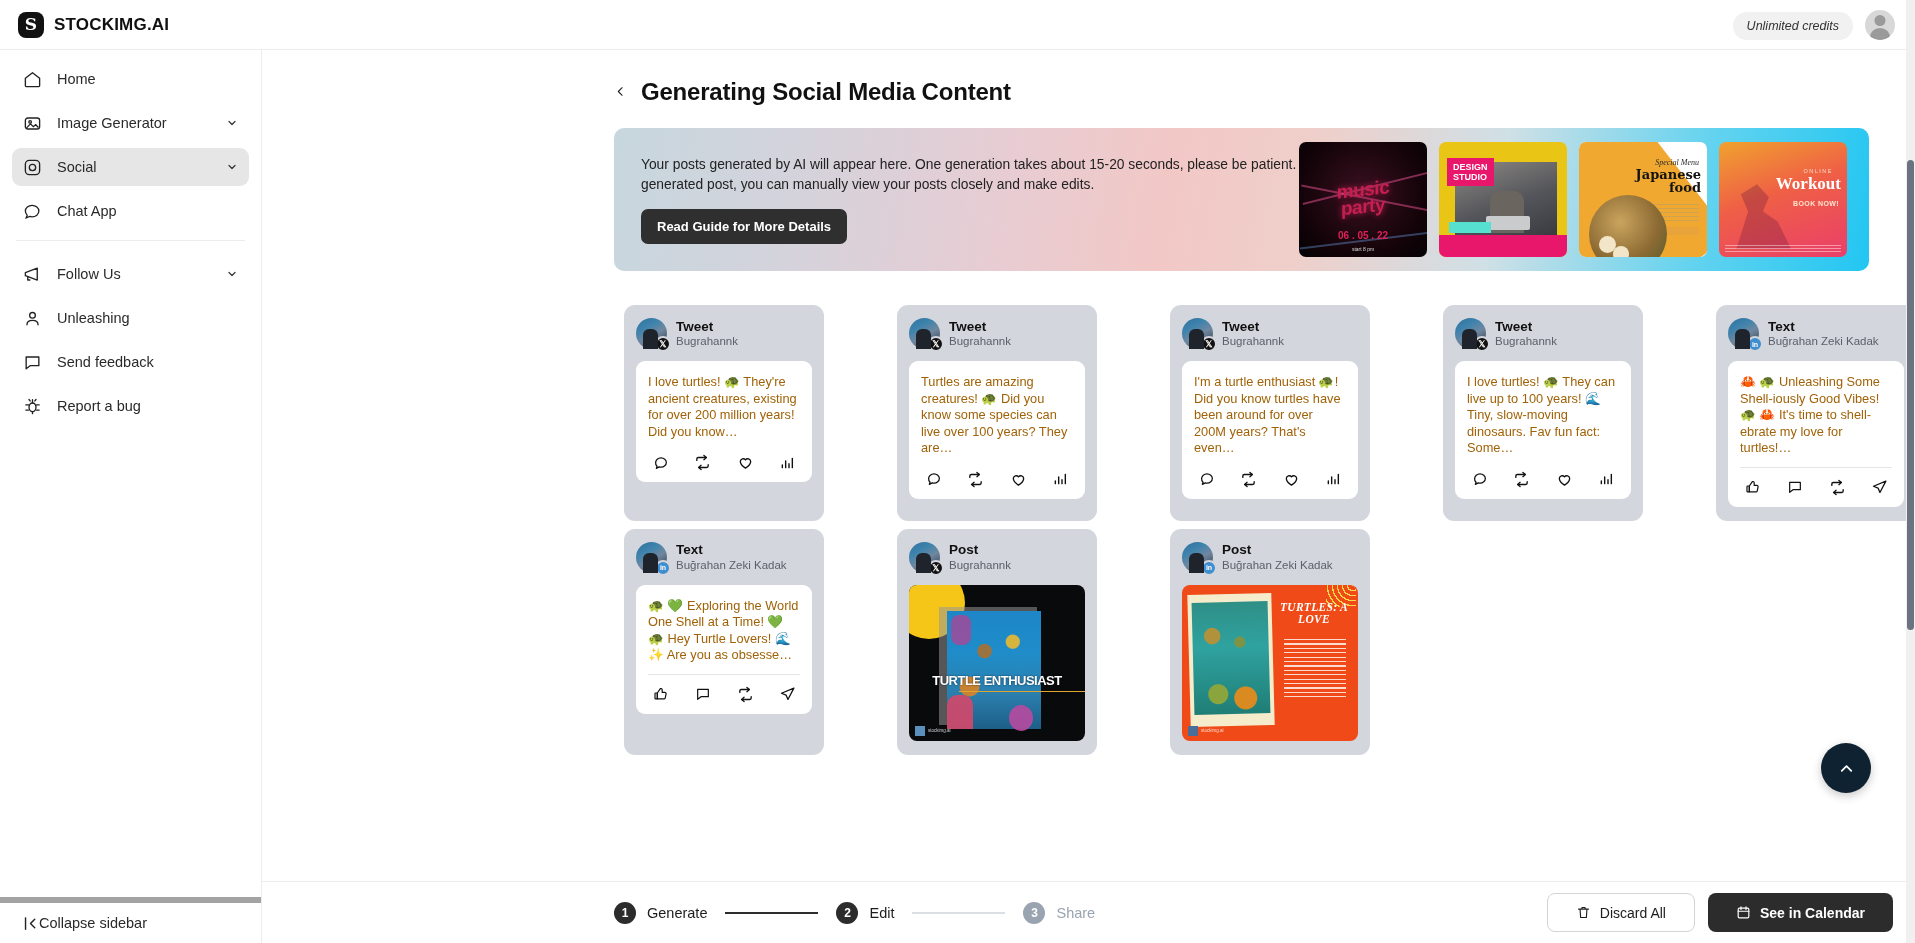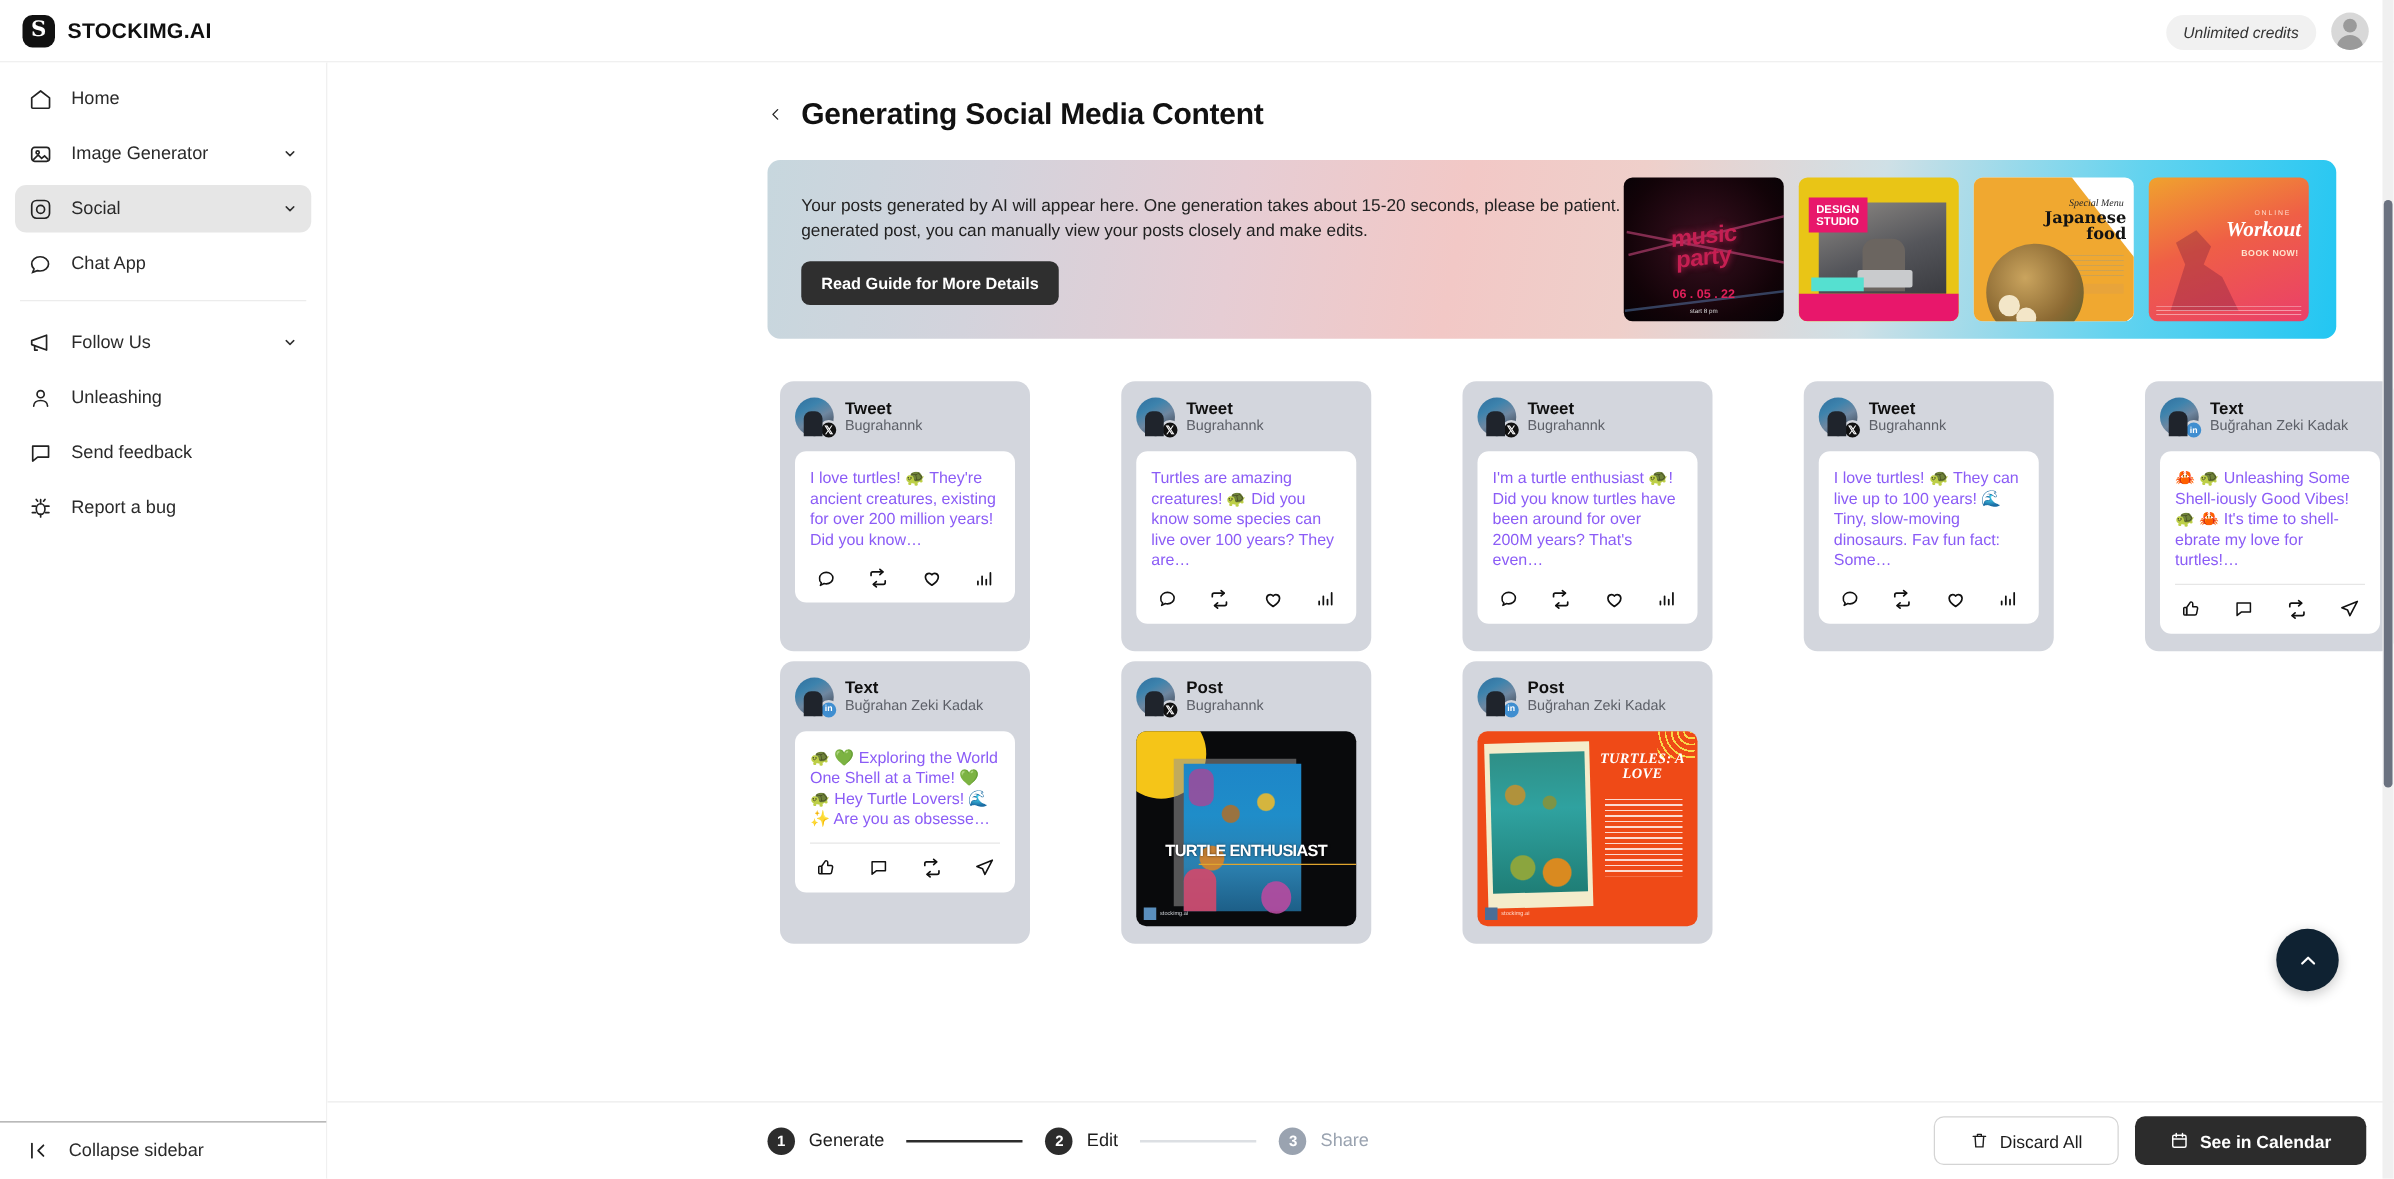--- a/index.html
+++ b/index.html
@@ -56,22 +56,22 @@
     display: flex; align-items: center; gap: 15px; height: 38px;
     padding: 0 11px; border-radius: 9px; cursor: pointer;
     color: #2a2a2a; font-size: 14.5px; margin-bottom: 6px; position: relative;
   }
   .nav-item.active { background: #e6e6e6; }
   .nav-item .ico { width: 19px; height: 19px; flex: 0 0 19px; display: flex; align-items: center; justify-content: center; }
   .nav-item .label { flex: 1; }
   .chev { width: 12px; height: 12px; flex: 0 0 12px; }
   .nav-sep { height: 1px; background: #ececec; margin: 10px 4px 14px; }
   .collapse {
-    height: 46px; border-top: 1px solid #a3a3a3; display: flex; align-items: center;
-    gap: 16px; padding: 0 22px; font-size: 14.5px; color: #2a2a2a; cursor: pointer;
+    height: 46px; border-top: 6px solid #a3a3a3; display: flex; align-items: center;
+    padding: 0 22px; font-size: 14.5px; color: #2a2a2a; cursor: pointer;
   }
 
   
   .main { flex: 1; min-width: 0; display: flex; flex-direction: column; background: #fff; }
   .main-scroll { flex: 1; overflow: hidden; padding: 0 0 0 0; position: relative; }
 
   .page-head { display: flex; align-items: center; gap: 14px; padding: 28px 0 0 352px; }
   .back-btn { font-size: 22px; color: #222; line-height: 1; cursor: pointer; margin-top: -2px; }
   .page-title { font-size: 24px; font-weight: 700; color: #111; letter-spacing: -.2px; }
 
@@ -119,21 +119,21 @@
   .th3 .lorem { position: absolute; right: 8px; top: 62px; width: 46px; height: 20px; background: repeating-linear-gradient(#bfa060 0 1px, transparent 1px 4px); opacity: .7; }
   .th3 .cta { position: absolute; right: 8px; bottom: 22px; width: 34px; height: 8px; background: #e8a43a; border-radius: 1px; }
   .th3 .bowl { position: absolute; left: 10px; bottom: -16px; width: 78px; height: 78px; border-radius: 50%; background: radial-gradient(circle at 40% 35%, #caa45e, #8c6a33 55%, #4e5a2a 100%); }
   .th3 .egg { position: absolute; left: 20px; bottom: 4px; width: 17px; height: 17px; border-radius: 50%; background: #f3e6c8; }
   .th3 .egg2 { position: absolute; left: 34px; bottom: -5px; width: 16px; height: 16px; border-radius: 50%; background: #f3e6c8; }
 
   
   .th4 { background: linear-gradient(160deg,#f0a22e 0%, #ef5f46 45%, #ea3f6a 100%); }
   .th4 .sil { position: absolute; left: 4px; bottom: 8px; width: 74px; height: 72px; background: rgba(120,30,60,.35); clip-path: polygon(18% 100%,34% 48%,24% 24%,46% 10%,62% 28%,54% 48%,74% 62%,92% 100%); }
   .th4 .on { position: absolute; right: 14px; top: 26px; color: #ffd9c9; font-size: 5.5px; letter-spacing: 1.5px; }
-  .th4 .wk { position: absolute; right: 6px; top: 32px; color: #fff; font-size: 17px; font-style: italic; font-weight: 700; font-family: "Liberation Serif", serif; }
+  .th4 .wk { position: absolute; right: 6px; top: 32px; color: #fff; font-size: 17px; font-weight: 700; font-family: "Liberation Serif", serif; }
   .th4 .bn { position: absolute; right: 8px; top: 58px; color: #ffe4cf; font-size: 7px; font-weight: 700; letter-spacing: .4px; }
   .th4 .ft { position: absolute; left: 6px; bottom: 4px; right: 6px; height: 8px; background: repeating-linear-gradient(rgba(255,255,255,.45) 0 1px, transparent 1px 3px); }
 
   
   .grid {
     display: grid; grid-template-columns: repeat(5, 200px);
     gap: 8px 73px; padding: 34px 0 0 362px;
   }
   .card {
     width: 200px; background: #d3d6dd; border-radius: 11px; padding: 13px 12px 14px;
@@ -155,21 +155,21 @@
     font-size: 9px; color: #fff; font-weight: 700; border: 2px solid #d3d6dd;
   }
   .badge.x { background: #111; }
   .badge.li { background: #3f8ed0; font-size: 7px; }
   .card-who { min-width: 0; }
   .c-type { font-size: 13.5px; font-weight: 700; color: #101010; line-height: 1.15; }
   .c-user { font-size: 11.5px; color: #5d6068; line-height: 1.25; white-space: nowrap; overflow: hidden; text-overflow: ellipsis; max-width: 150px; }
   .c-body {
     background: #fff; border-radius: 9px; padding: 13px 12px 11px;
   }
-  .c-text { font-size: 12.8px; line-height: 1.29; color: #8b5cf6; }
+  .c-text { font-size: 12.8px; line-height: 1.29; color: #a16207; }
   .c-actions { display: flex; align-items: center; gap: 0; margin-top: 14px; justify-content: space-between; padding: 0 4px; }
   .c-actions.li-style { margin-top: 10px; padding-top: 11px; border-top: 1px solid #e6e6e6; }
   .act { width: 17px; height: 17px; display: flex; align-items: center; justify-content: center; cursor: pointer; }
 
   
   .c-img { border-radius: 8px; overflow: hidden; position: relative; height: 156px; }
   .img-black { background: #090a0c; }
   .img-black .ycircle { position: absolute; left: -16px; top: -18px; width: 72px; height: 72px; border-radius: 50%; background: #f5c518; }
   .img-black .shadow { position: absolute; left: 30px; top: 22px; width: 98px; height: 118px; background: rgba(150,150,150,.55); }
   .img-black .photo {

